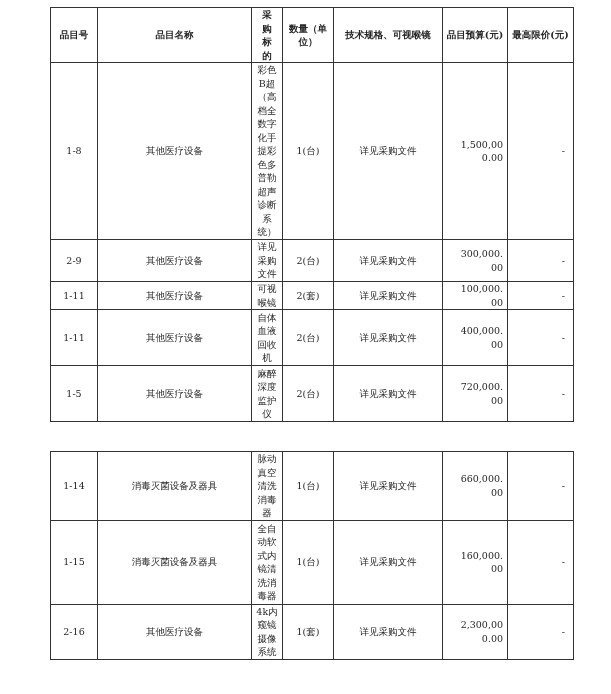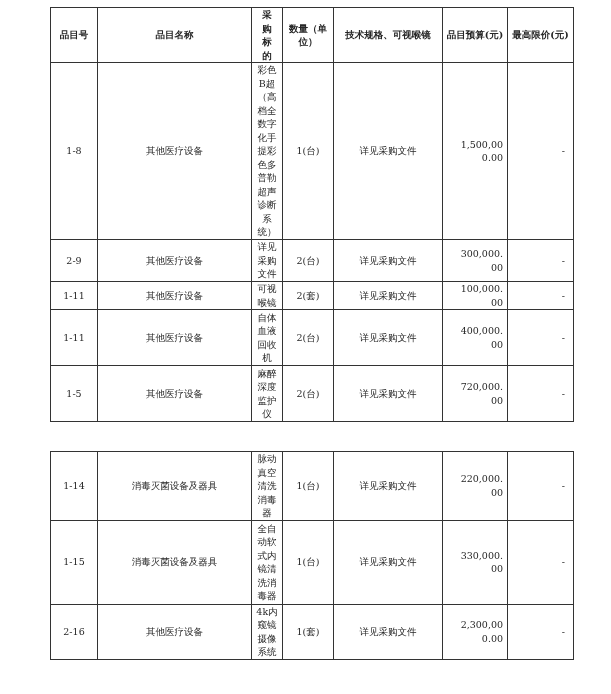--- a/index.html
+++ b/index.html
@@ -139,30 +139,30 @@
         <col class="c6">
         <col class="c7">
     </colgroup>
     <tbody>
       <tr class="r14">
         <td>1-14</td>
         <td>消毒灭菌设备及器具</td>
         <td class="cell-target">脉动真空清洗消毒器</td>
         <td>1(台)</td>
         <td>详见采购文件</td>
-        <td class="cell-budget">220,000.00</td>
+        <td class="cell-budget">660,000.00</td>
         <td class="cell-max">-</td>
       </tr>
       <tr class="r15">
         <td>1-15</td>
         <td>消毒灭菌设备及器具</td>
         <td class="cell-target">全自动软式内镜清洗消毒器</td>
         <td>1(台)</td>
         <td>详见采购文件</td>
-        <td class="cell-budget">330,000.00</td>
+        <td class="cell-budget">160,000.00</td>
         <td class="cell-max">-</td>
       </tr>
       <tr class="r16">
         <td>2-16</td>
         <td>其他医疗设备</td>
         <td class="cell-target">4k内窥镜摄像系统</td>
         <td>1(套)</td>
         <td>详见采购文件</td>
         <td class="cell-budget">2,300,000.00</td>
         <td class="cell-max">-</td>

